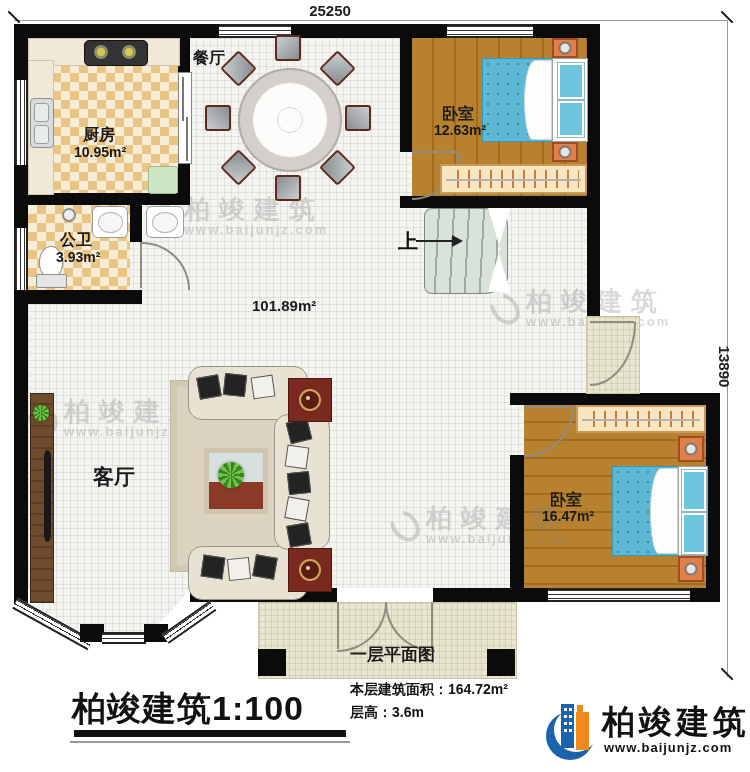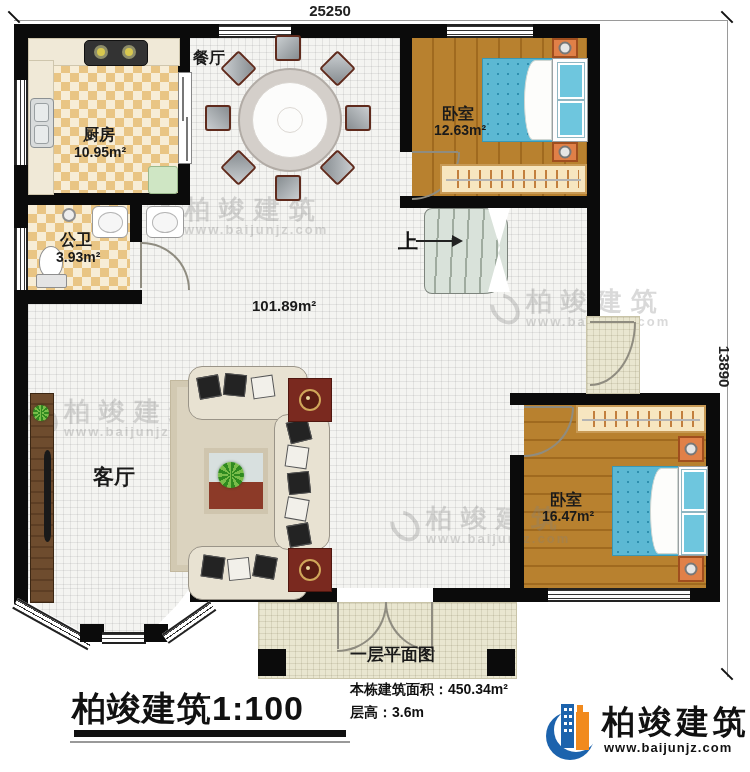--- a/index.html
+++ b/index.html
@@ -321,21 +321,21 @@
 <div class="area-label" style="left:542px;top:508px;">16.47m²</div>
 <div class="room-label" style="left:350px;top:643px;font-size:17px;">一层平面图</div>
 
 <div class="title-big" style="left:72px;top:686px;">
   <span>柏竣建筑</span><span>1:100</span>
 </div>
 <div class="abs" style="left:74px;top:730px;width:272px;height:7px;background:#111;"></div>
 <div class="abs" style="left:70px;top:741px;width:280px;height:2px;background:#999;"></div>
 
 <div class="info-block" style="left:350px;top:681px;">
-  <div><span>本栋建筑面积：</span><span>450.34m²</span></div>
+  <div><span>本层建筑面积：</span><span>164.72m²</span></div>
   <div><span>层高：</span><span>3.6m</span></div>
 </div>
 
 <svg style="position:absolute;left:544px;top:696px;" width="62" height="66" viewBox="0 0 62 66">
   <circle cx="26" cy="40" r="24" fill="#1c63ad"></circle>
   <circle cx="32" cy="34" r="22" fill="#ffffff"></circle>
   <rect x="17" y="8" width="13" height="44" fill="#1c63ad"></rect>
   <rect x="20" y="12" width="3" height="3" fill="#fff"></rect>
     <rect x="25" y="12" width="3" height="3" fill="#fff"></rect>
   <rect x="20" y="19" width="3" height="3" fill="#fff"></rect>

